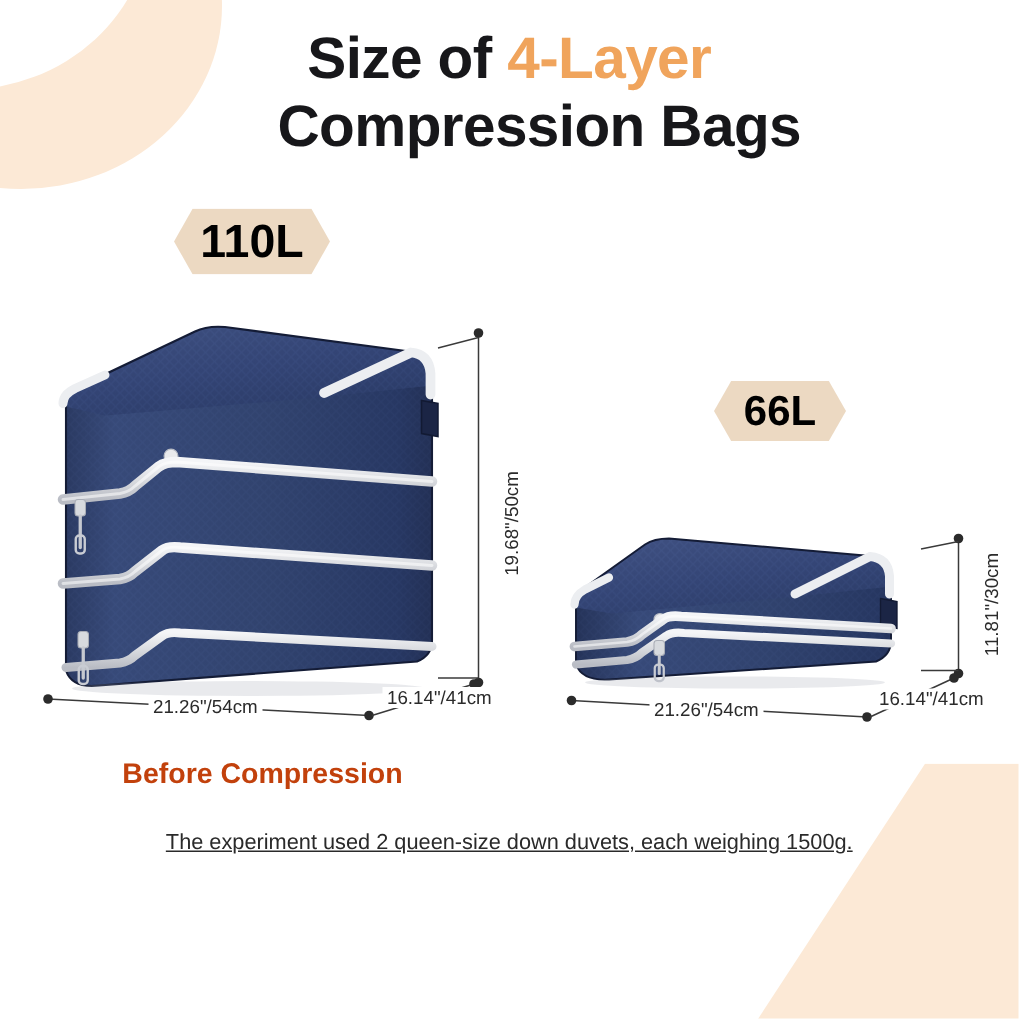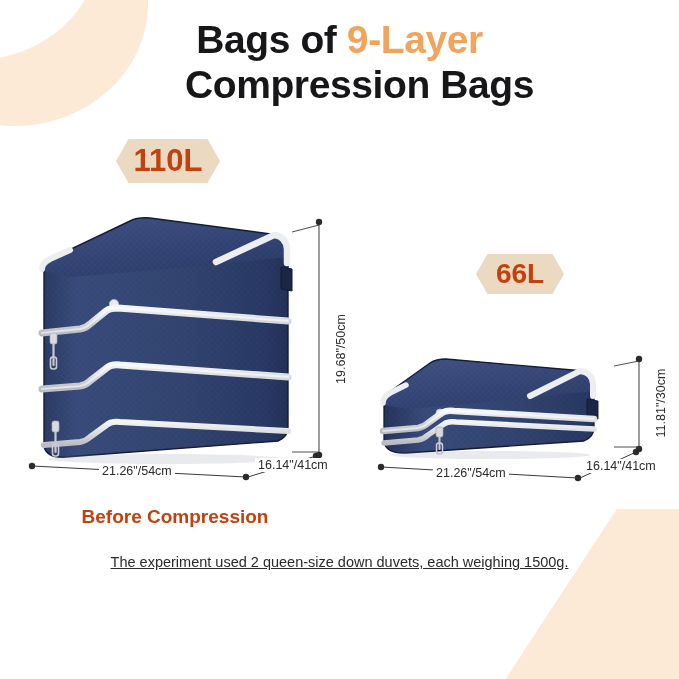--- a/index.html
+++ b/index.html
@@ -47,21 +47,21 @@
   .title .l2{display:block;margin-left:40px;}
 
   
   .badge{
     position:absolute;z-index:6;
     display:flex;align-items:center;justify-content:center;
   }
   .badge-tag{
     position:relative;
     background:#ecd9c2;
-    color:#c2410c;
+    color:#000000;
     font-weight:bold;
     display:flex;align-items:center;justify-content:center;
   }
   .badge-110 .badge-tag{
     width:104px;height:44px;font-size:31px;
     clip-path:polygon(12% 0%, 88% 0%, 100% 50%, 88% 100%, 12% 100%, 0% 50%);
   }
   .badge-66 .badge-tag{
     width:88px;height:40px;font-size:28px;
     clip-path:polygon(13% 0%, 87% 0%, 100% 50%, 87% 100%, 13% 100%, 0% 50%);
@@ -115,21 +115,21 @@
 </head>
 <body>
 
 <div class="stage">
 
   <div class="swoosh-tl"></div>
   <div class="swoosh-tl-cut"></div>
   <div class="swoosh-br"></div>
 
   <div class="title">
-    <span>Bags of </span><span class="accent">9-Layer</span>
+    <span>Size of </span><span class="accent">4-Layer</span>
     <span class="l2">Compression Bags</span>
   </div>
 
   <div class="badge badge-110">
     <div class="badge-tag">
       <span>110L</span>
       <span class="badge-point"></span>
     </div>
   </div>
 

